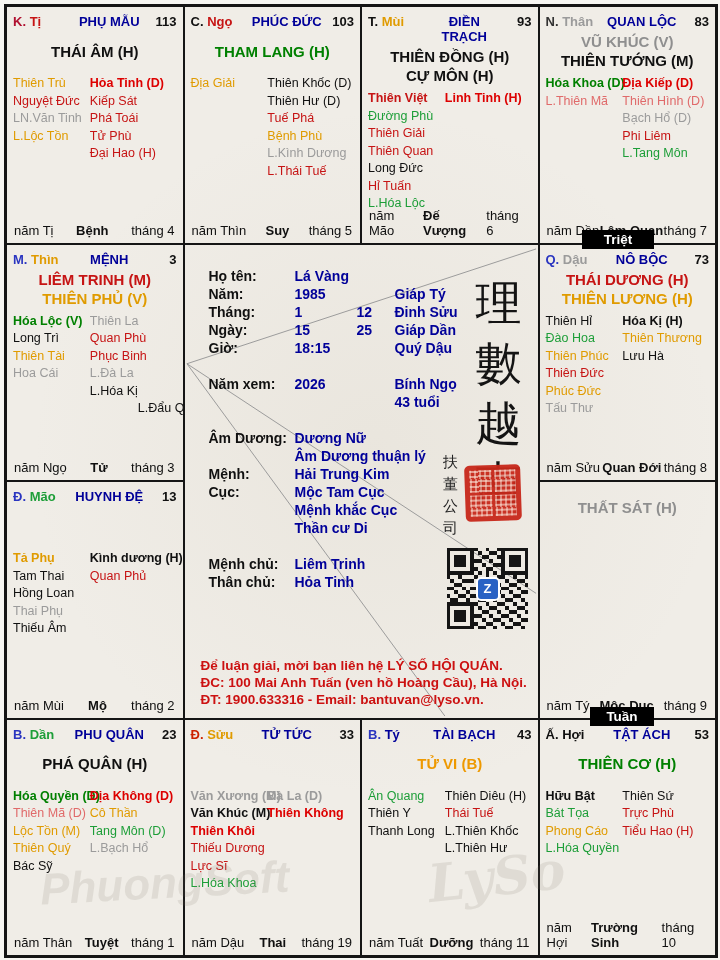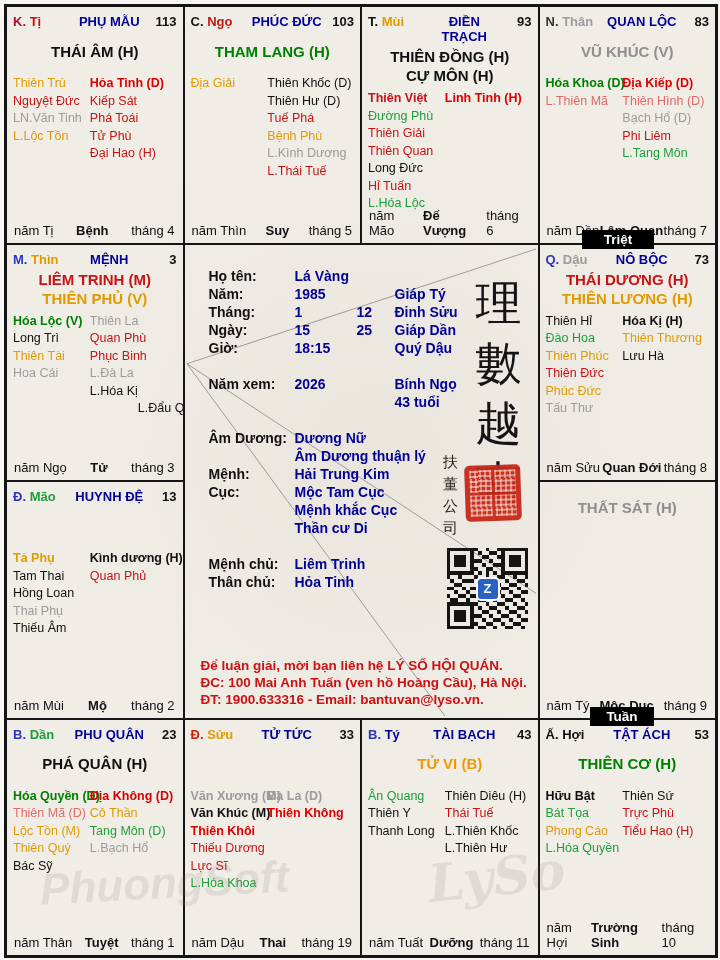--- a/index.html
+++ b/index.html
@@ -619,20 +619,21 @@
         <div class="p-head">
           <span class="p-stem"><b style="color: rgb(51, 51, 51);">N.</b> <b style="color: rgb(155, 155, 155);">Thân</b></span>
           <span class="p-name">QUAN LỘC</span>
           <span class="p-extra"></span>
           <span class="p-num">83</span>
         </div>
         <div class="p-main">
 
             <div class="p-main-star" style="color: rgb(143, 143, 143);">VŨ KHÚC (V)</div>
 
+            <div class="p-main-star" style="color: rgb(16, 16, 16);">THIÊN TƯỚNG (M)</div>
 
         </div>
         <div class="p-cols">
           <div class="p-col">
 
               <div class="p-star" style="color: rgb(0, 128, 0); font-weight: bold;">Hóa Khoa (D)</div>
 
               <div class="p-star" style="color: rgb(224, 106, 106);">L.Thiên Mã</div>
 
           </div>

